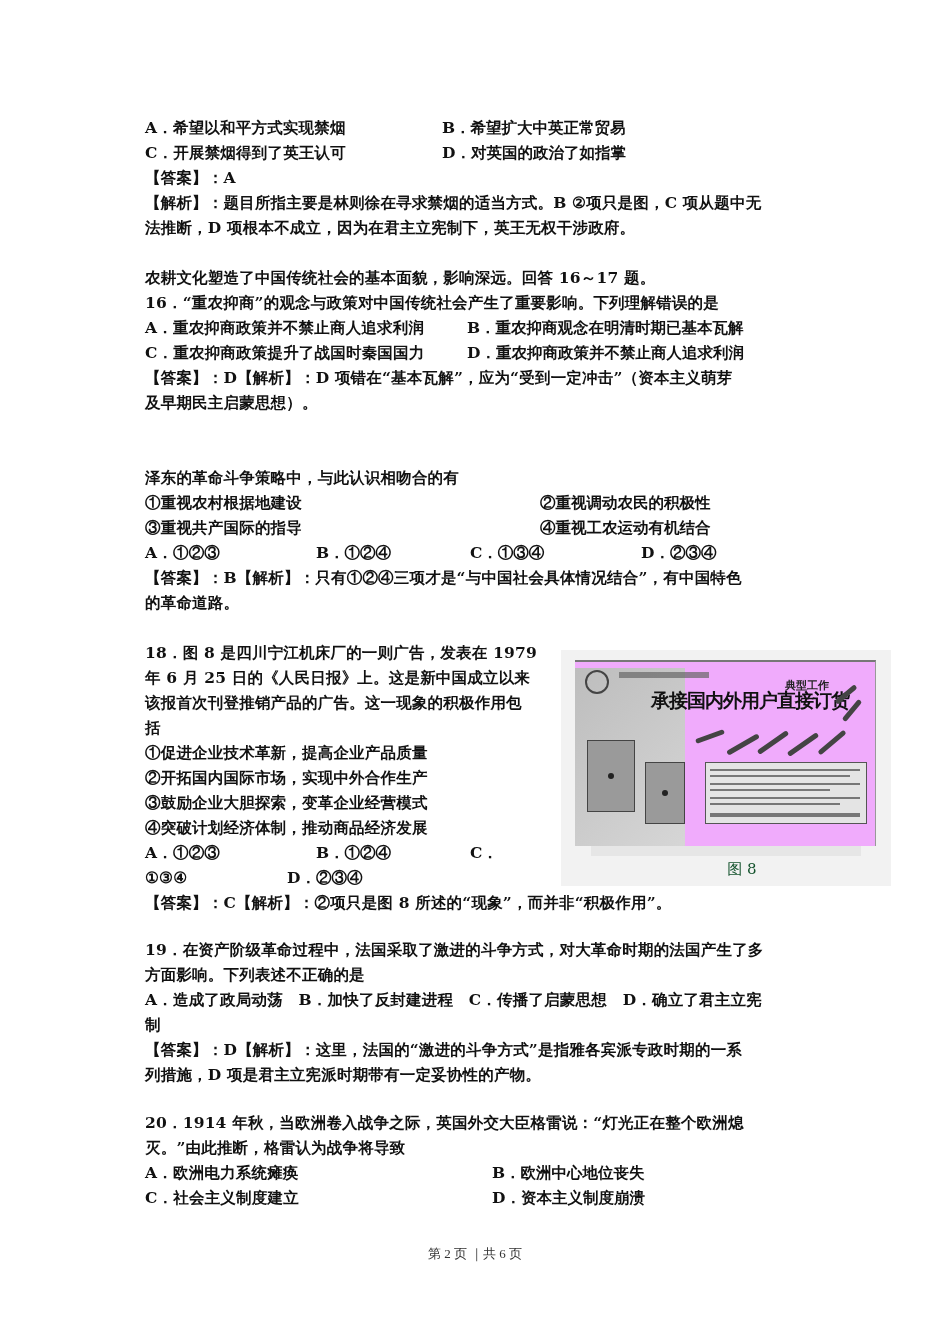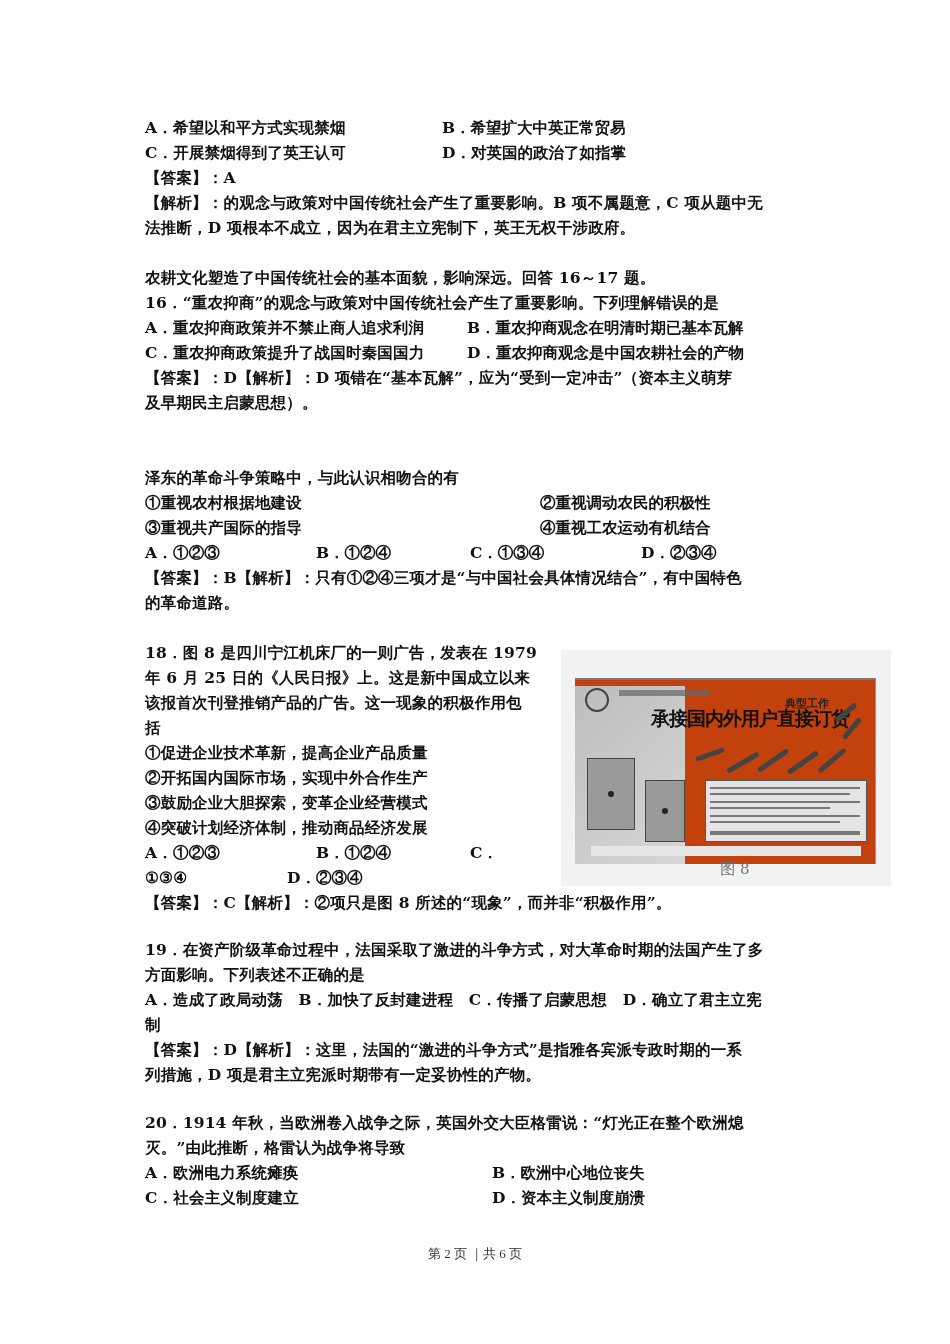--- a/index.html
+++ b/index.html
@@ -7,64 +7,64 @@
          font-family: "DejaVu Serif", "Liberation Serif", serif; color: #111; }
   .page { position: absolute; left: 0; top: 0; width: 950px; height: 1344px; }
   .line { position: absolute; left: 145px; font-size: 15.5px; line-height: 20px;
           white-space: nowrap; letter-spacing: 0.2px; }
   .b { font-weight: bold; }
   .opt { position: absolute; font-size: 15.5px; line-height: 20px; white-space: nowrap; }
   .footer { position: absolute; top: 1245px; left: 0; width: 950px; text-align: center;
             font-size: 13px; color: #333; font-family: "Liberation Serif", serif; }
   .figure { position: absolute; left: 561px; top: 650px; width: 330px; height: 236px;
             background: #f2f2f2; }
-  .ad { position: absolute; left: 14px; top: 28px; width: 300px; height: 184px;
-        background: #c2410c; border-top: 2px solid #777; border-right: 1px solid #999;
+  .ad { position: absolute; left: 14px; top: 10px; width: 300px; height: 184px;
+        background: #f0abfc; border-top: 2px solid #777; border-right: 1px solid #999;
         filter: blur(0.4px); }
   .ad-left { position: absolute; left: 0; top: 6px; width: 110px; height: 178px;
              background: linear-gradient(135deg, #bdbdbd, #d6d6d6); }
   .ad-logo { position: absolute; left: 10px; top: 8px; width: 20px; height: 20px;
              border-radius: 50%; border: 2px solid #444; }
   .ad-smallhead { position: absolute; left: 44px; top: 10px; width: 90px; height: 6px;
                   background: #666; opacity: .7; }
   .ad-tag { position: absolute; left: 210px; top: 16px; font-size: 11px; font-weight: bold; color: #222; }
   .ad-title { position: absolute; left: 76px; top: 26px; font-size: 19px; font-weight: bold;
               color: #111; letter-spacing: -1px; white-space: nowrap; }
   .machine { position: absolute; background: #9a9a9a; border: 1px solid #444; }
   .machine .dot { position: absolute; width: 6px; height: 6px; border-radius: 50%;
                   background: #222; left: 50%; top: 50%; transform: translate(-50%,-50%); }
   .tool { position: absolute; height: 5px; background: #444; border-radius: 3px; }
   .ad-box { position: absolute; left: 130px; top: 100px; width: 160px; height: 60px;
             border: 1px solid #555; background: #e4e4e4; }
   .ad-box .ln { position: absolute; left: 4px; height: 2px; background: #777; }
-  .fig-caption { position: absolute; left: 9px; width: 330px; top: 210px; text-align: center;
-                 font-size: 15px; color: #737373; }
+  .fig-caption { position: absolute; left: 16px; width: 330px; top: 210px; text-align: center;
+                 font-size: 15px; color: #14532d; }
   .faint { position: absolute; left: 30px; top: 196px; width: 270px; height: 10px;
            background: #e6e6e6; }
 </style>
 </head>
 <body>
 
 <div class="page">
 
   <div class="line b" style="top:118px">A．希望以和平方式实现禁烟</div>
   <div class="opt b" style="top:118px; left:442px">B．希望扩大中英正常贸易</div>
   <div class="line b" style="top:143px">C．开展禁烟得到了英王认可</div>
   <div class="opt b" style="top:143px; left:442px">D．对英国的政治了如指掌</div>
   <div class="line b" style="top:168px">【答案】：A</div>
-  <div class="line b" style="top:193px">【解析】：的观念与政策对中国传统社会产生了重要影响。B 项不属题意，C 项从题中无</div>
+  <div class="line b" style="top:193px">【解析】：题目所指主要是林则徐在寻求禁烟的适当方式。B ②项只是图，C 项从题中无</div>
   <div class="line b" style="top:218px">法推断，D 项根本不成立，因为在君主立宪制下，英王无权干涉政府。</div>
 
   <div class="line b" style="top:268px">农耕文化塑造了中国传统社会的基本面貌，影响深远。回答 16～17 题。</div>
 
   <div class="line b" style="top:293px">16．“重农抑商”的观念与政策对中国传统社会产生了重要影响。下列理解错误的是</div>
   <div class="line b" style="top:318px">A．重农抑商政策并不禁止商人追求利润</div>
   <div class="opt b" style="top:318px; left:467px">B．重农抑商观念在明清时期已基本瓦解</div>
   <div class="line b" style="top:343px">C．重农抑商政策提升了战国时秦国国力</div>
-  <div class="opt b" style="top:343px; left:467px">D．重农抑商观念是中国农耕社会的产物</div>
+  <div class="opt b" style="top:343px; left:467px">D．重农抑商政策并不禁止商人追求利润</div>
   <div class="line b" style="top:368px">【答案】：D【解析】：D 项错在“基本瓦解”，应为“受到一定冲击”（资本主义萌芽</div>
   <div class="line b" style="top:393px">及早期民主启蒙思想）。</div>
 
   <div class="line b" style="top:468px">泽东的革命斗争策略中，与此认识相吻合的有</div>
   <div class="line b" style="top:493px">①重视农村根据地建设</div>
   <div class="opt b" style="top:493px; left:540px">②重视调动农民的积极性</div>
   <div class="line b" style="top:518px">③重视共产国际的指导</div>
   <div class="opt b" style="top:518px; left:540px">④重视工农运动有机结合</div>
   <div class="line b" style="top:543px">A．①②③</div>
   <div class="opt b" style="top:543px; left:316px">B．①②④</div>

